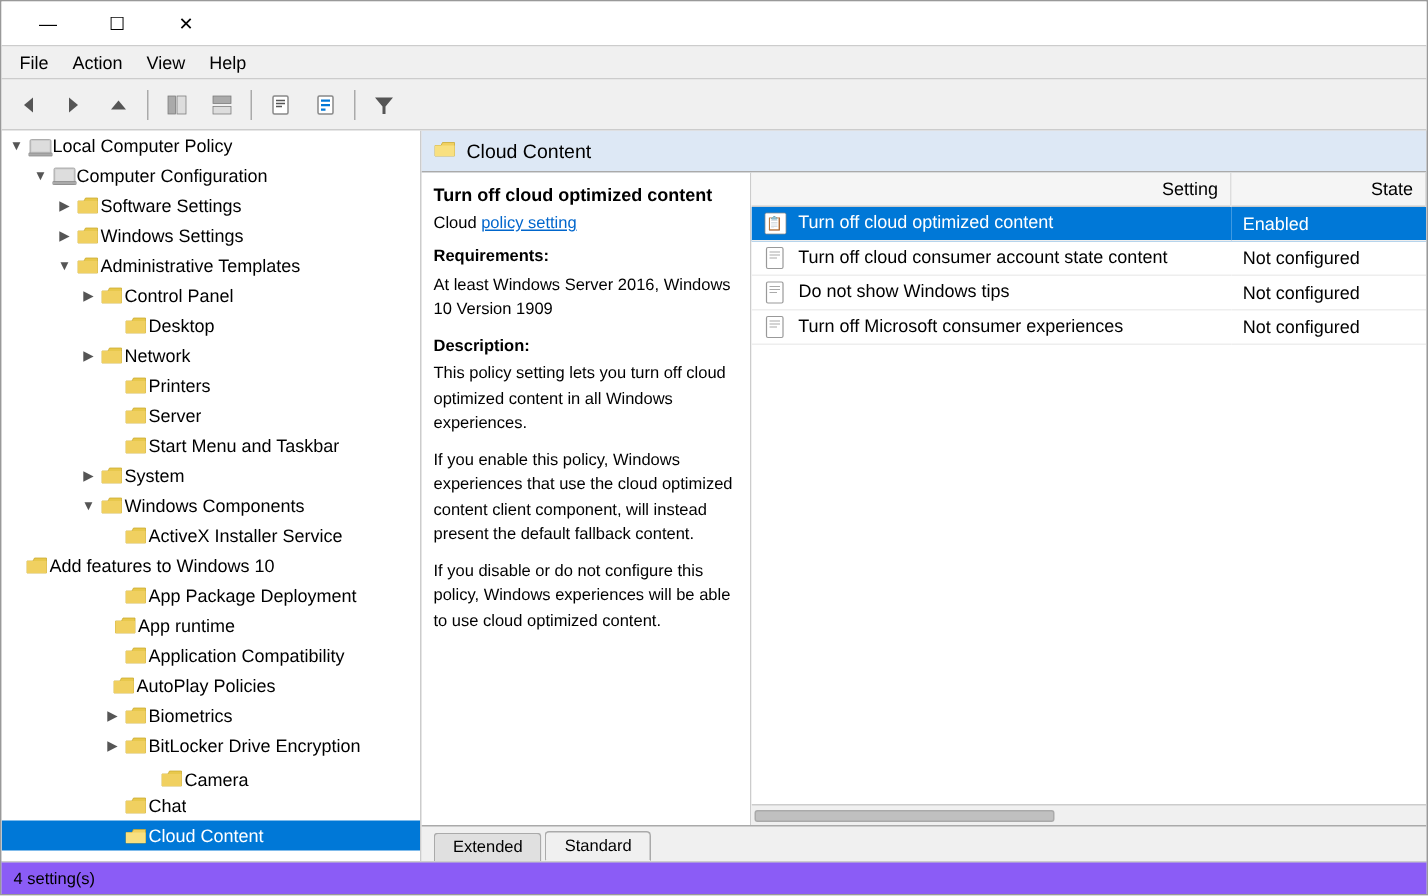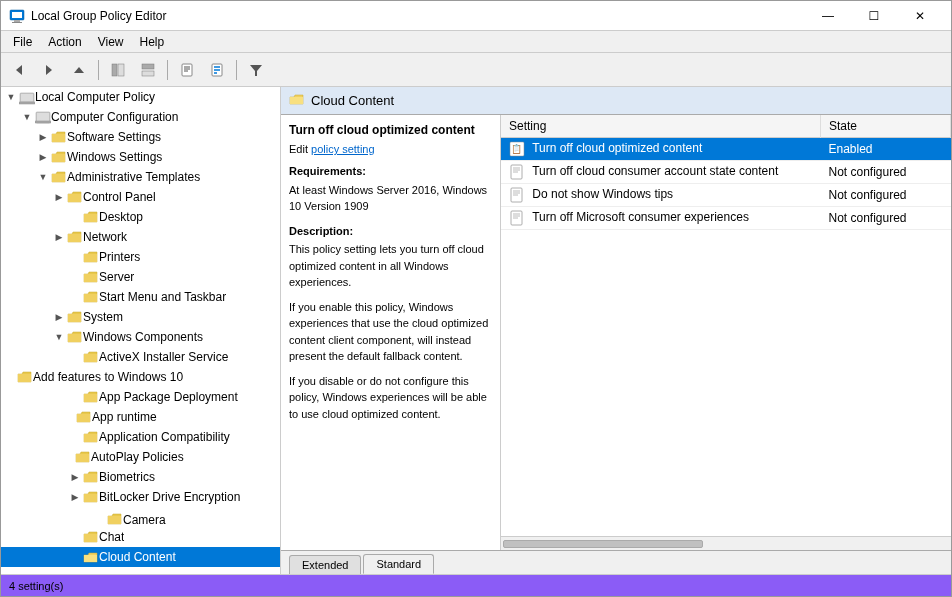--- a/index.html
+++ b/index.html
@@ -217,21 +217,21 @@
     }
     table {
       width: 100%;
       border-collapse: collapse;
     }
     thead tr {
       background: #f5f5f5;
       border-bottom: 1px solid #ccc;
     }
     thead th {
-      text-align: left;
+      text-align: right;
       padding: 4px 8px;
       font-size: 12px;
       font-weight: normal;
       border-right: 1px solid #ddd;
       cursor: pointer;
     }
     tbody tr {
       border-bottom: 1px solid #eee;
       cursor: pointer;
     }
@@ -303,30 +303,20 @@
 
     .selected .item-label { color: #fff; }
     .selected .expander { color: #fff; }
   </style>
 </head>
 <body>
 
 <div class="window">
 
   <div class="title-bar">
-    <div class="title-bar-left">
-
-      <svg class="title-bar-icon" viewBox="0 0 16 16">
-        <rect x="1" y="2" width="14" height="10" rx="1" fill="#0078d7" stroke="#005a9e" stroke-width="0.5"></rect>
-        <rect x="3" y="4" width="10" height="6" fill="#fff"></rect>
-        <rect x="5" y="12" width="6" height="2" fill="#aaa"></rect>
-        <rect x="3" y="14" width="10" height="1" fill="#888"></rect>
-      </svg>
-      <span class="title-bar-text">Local Group Policy Editor</span>
-    </div>
     <div class="window-controls">
       <button class="win-btn">—</button>
       <button class="win-btn">☐</button>
       <button class="win-btn close">✕</button>
     </div>
   </div>
 
   <div class="menu-bar">
     <span class="menu-item">File</span>
     <span class="menu-item">Action</span>
@@ -623,21 +613,21 @@
           </svg>
         </span>
         <span class="content-header-title">Cloud Content</span>
       </div>
 
       <div class="right-split">
 
         <div class="desc-panel">
           <div class="desc-title">Turn off cloud optimized content</div>
           <div style="font-size:11px; margin-bottom:6px;">
-            <span>Edit </span><span class="desc-link">policy setting</span>
+            <span>Cloud </span><span class="desc-link">policy setting</span>
           </div>
           <div class="desc-section">
             <div class="desc-section-title">Requirements:</div>
             <div>At least Windows Server 2016, Windows 10 Version 1909</div>
           </div>
           <div class="desc-section">
             <div class="desc-section-title">Description:</div>
             <div style="margin-bottom:8px;">This policy setting lets you turn off cloud optimized content in all Windows experiences.</div>
             <div style="margin-bottom:8px;">If you enable this policy, Windows experiences that use the cloud optimized content client component, will instead present the default fallback content.</div>
             <div>If you disable or do not configure this policy, Windows experiences will be able to use cloud optimized content.</div>

